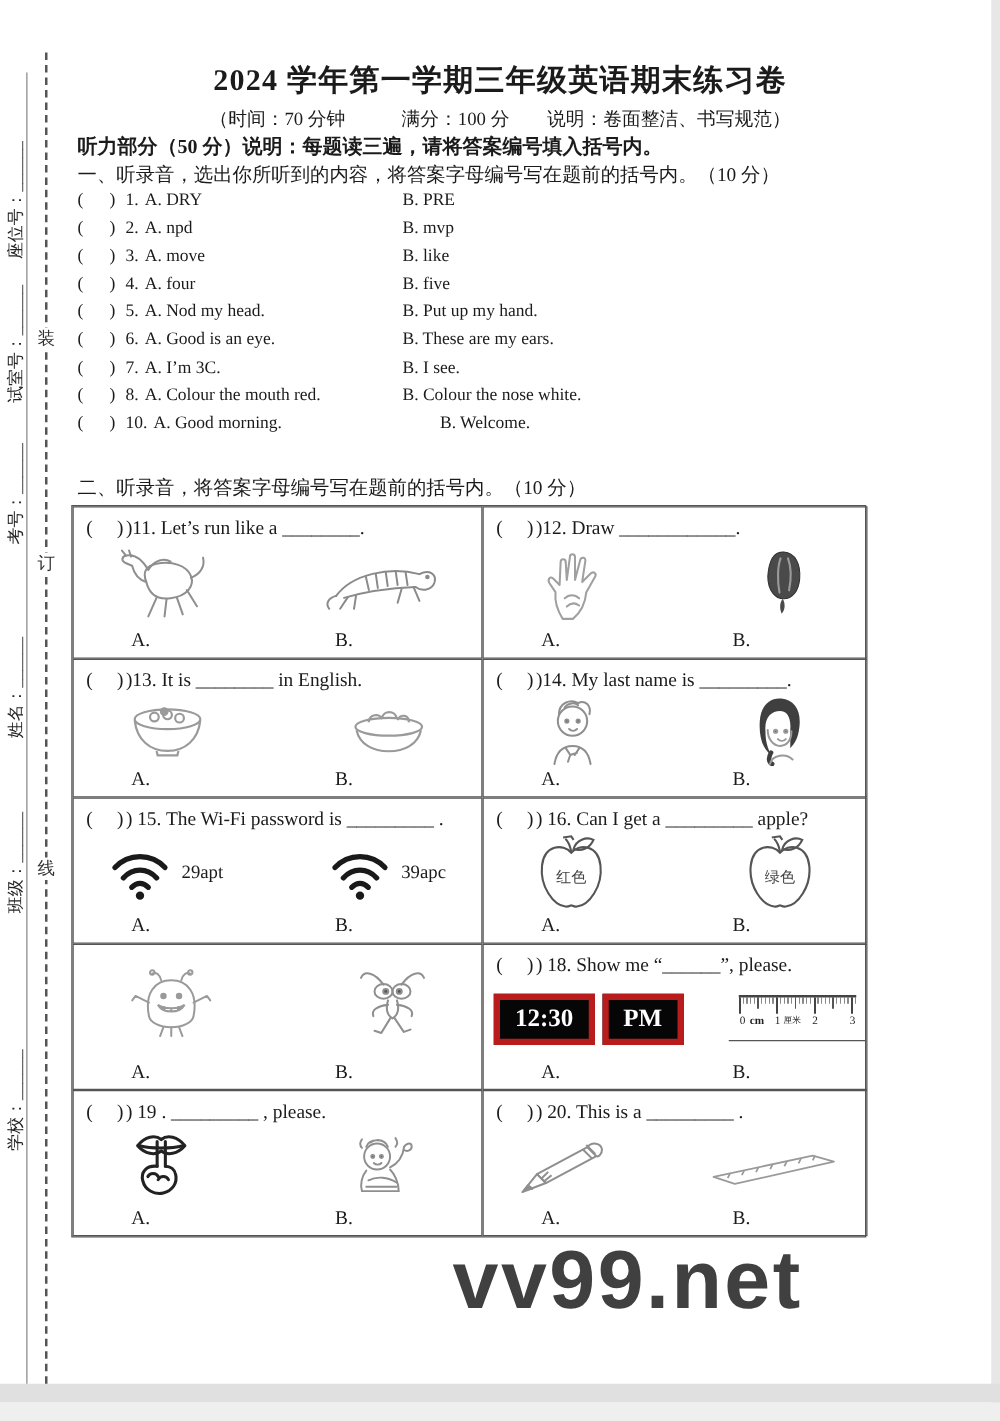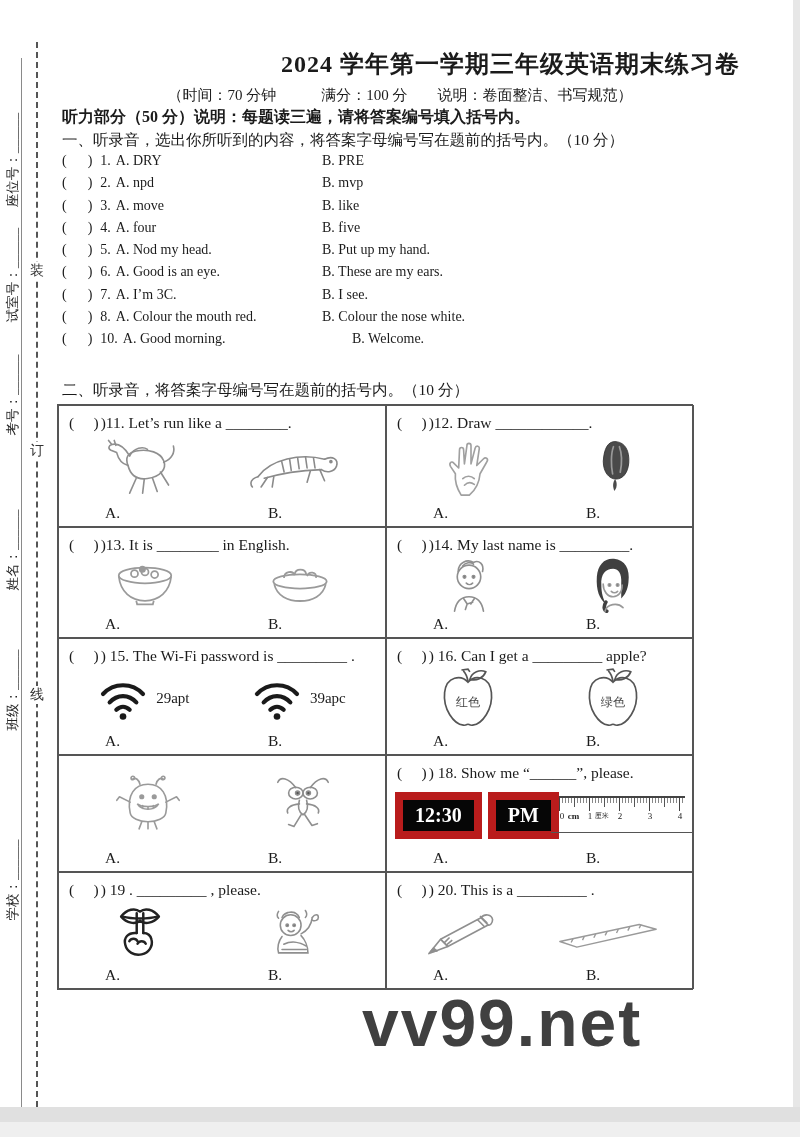--- a/index.html
+++ b/index.html
@@ -12,21 +12,21 @@
   
   .solid-line{position:absolute;left:21px;top:58px;height:1049px;border-left:1px solid #8a8a8a;}
   .binding-line{position:absolute;left:36px;top:42px;height:1065px;border-left:2px dashed #555;}
   .bind-char{position:absolute;left:28px;width:18px;text-align:center;background:#fff;
              font-size:14px;color:#333;z-index:3;}
   .bc1{top:262px}.bc2{top:442px}.bc3{top:686px}
   .vfield{position:absolute;width:130px;height:18px;left:-52px;text-align:center;
           font-size:13.5px;color:#222;transform:rotate(-90deg);white-space:nowrap;}
   .vf1{top:151px}.vf2{top:266px}.vf3{top:386px}.vf4{top:541px}.vf5{top:681px}.vf6{top:871px}
   
-  .title{position:absolute;left:60px;top:48px;width:680px;text-align:right;
+  .title{position:absolute;left:60px;top:48px;width:680px;text-align:center;
          font-size:24px;font-weight:bold;letter-spacing:1px;}
   .subtitle{position:absolute;left:60px;top:86px;width:680px;text-align:center;font-size:15px;}
   .listen-note{position:absolute;left:62px;top:107px;font-size:16px;font-weight:bold;}
   .s1-head{position:absolute;left:62px;top:130px;font-size:15.5px;}
   
   .s1-list{position:absolute;left:62px;top:153px;width:660px;}
   .s1-row{position:relative;height:22.3px;font-size:14px;white-space:nowrap;}
   .s1-num{margin-left:8px;}
   .s1-a{margin-left:5px;}
   .s1-b{position:absolute;left:260px;}
@@ -34,29 +34,29 @@
   
   .s2-head{position:absolute;left:62px;top:380px;font-size:15.5px;}
   .qtable{position:absolute;left:57px;top:404px;width:636px;height:586px;
           display:grid;grid-template-columns:328px 308px;
           grid-template-rows:122px 111px 117px 117px auto;
           border:1px solid #555;box-sizing:border-box;}
   .cell{position:relative;border:1px solid #555;box-sizing:border-box;
         display:flex;flex-direction:column;overflow:hidden;}
   .q{padding:8px 16px 0 10px;font-size:15.5px;white-space:nowrap;}
   .qt{margin-left:2px;}
-  .figs{flex:1;display:flex;align-items:center;justify-content:space-around;padding:0 8px;}
+  .figs{flex:1;display:flex;align-items:center;justify-content:space-around;padding:0 8px;gap:44px;}
   .opts{display:grid;grid-template-columns:1fr 1fr;font-size:15.5px;padding-bottom:4px;}
   .opts span{padding-left:46px;}
   .wifi-fig{display:flex;align-items:center;gap:8px;}
   .wifi-code{font-size:15px;}
   .apple-fig{position:relative;}
   
   .clock{display:flex;gap:6px;align-items:center;}
-  .clk{display:inline-block;background:#060606;color:#fff;border:8px solid #b91c1c;
+  .clk{display:inline-block;background:#060606;color:#fff;border:5px solid #b91c1c;
        padding:4px 12px;font-size:20px;font-weight:bold;}
   
   .hruler{position:relative;width:158px;height:40px;}
   .comb{height:13px;border-top:2px solid #444;
         background-image:
           repeating-linear-gradient(to right,#444 0 1.5px,transparent 1.5px 30px),
           repeating-linear-gradient(to right,#555 0 1px,transparent 1px 15px),
           repeating-linear-gradient(to right,#888 0 1px,transparent 1px 3px);
         background-size:100% 13px,100% 9px,100% 5px;background-repeat:no-repeat;}
   .rlabels{position:relative;height:12px;font-size:9px;color:#222;}

